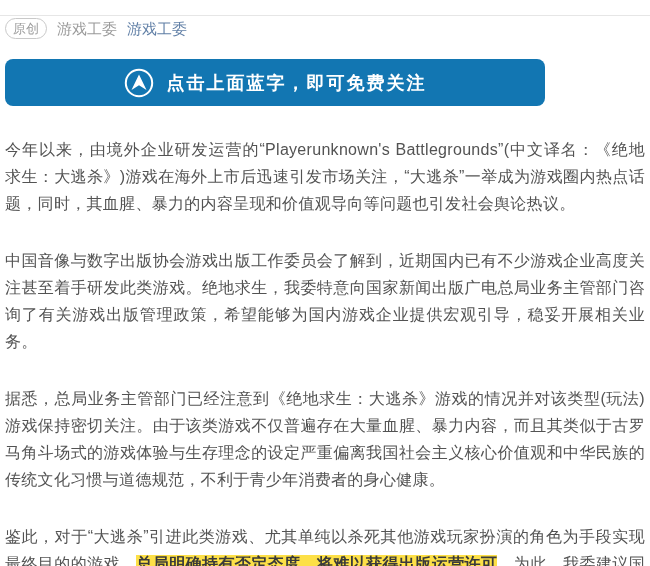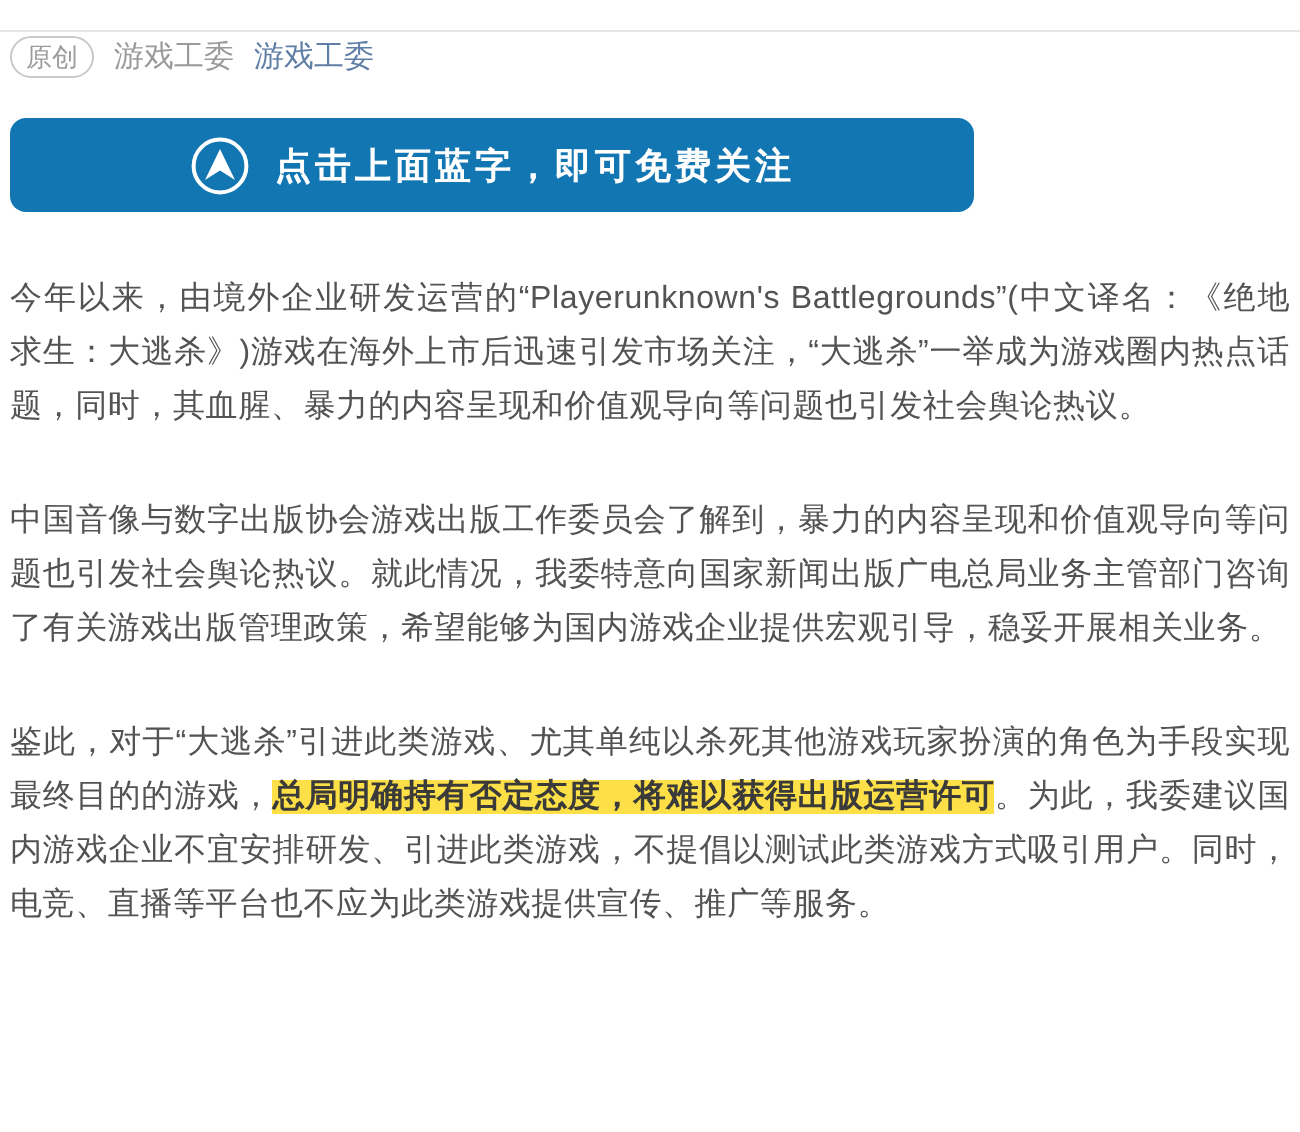--- a/index.html
+++ b/index.html
@@ -46,21 +46,21 @@
     line-height: 19px;
     color: #9b9b9b;
   }
   .account-link {
     color: #607fa6;
     text-decoration: none;
     cursor: pointer;
   }
   .banner {
     margin-top: 19px;
-    width: 482px;
+    width: 540px;
     height: 47px;
     background: #1276b2;
     border-radius: 8px;
     display: flex;
     align-items: center;
     justify-content: center;
     gap: 13px;
     cursor: pointer;
   }
   .banner-icon {
@@ -107,18 +107,19 @@
       <svg width="30" height="30" viewBox="0 0 30 30" aria-hidden="true">
         <circle cx="15" cy="15" r="13.2" fill="none" stroke="#ffffff" stroke-width="2"></circle>
         <path d="M15 6.5 L22.5 22 L15 17.3 L7.5 22 Z" fill="#ffffff"></path>
       </svg>
     </span>
     <span class="banner-text">点击上面蓝字，即可免费关注</span>
   </div>
 
   <p class="body-para">今年以来，由境外企业研发运营的“Playerunknown's Battlegrounds”(中文译名：《绝地求生：大逃杀》)游戏在海外上市后迅速引发市场关注，“大逃杀”一举成为游戏圈内热点话题，同时，其血腥、暴力的内容呈现和价值观导向等问题也引发社会舆论热议。</p>
 
-  <p class="body-para">中国音像与数字出版协会游戏出版工作委员会了解到，暴力的内容呈现和价值观导向等问题也引发社会舆论热议。就此情况，我委特意向国家新闻出版广电总局业务主管部门咨询了有关游戏出版管理政策，希望能够为国内游戏企业提供宏观引导，稳妥开展相关业务。</p>
+  <p class="body-para">中国音像与数字出版协会游戏出版工作委员会了解到，近期国内已有不少游戏企业高度关注甚至着手研发此类游戏。绝地求生，我委特意向国家新闻出版广电总局业务主管部门咨询了有关游戏出版管理政策，希望能够为国内游戏企业提供宏观引导，稳妥开展相关业务。</p>
 
+  <p class="body-para">据悉，总局业务主管部门已经注意到《绝地求生：大逃杀》游戏的情况并对该类型(玩法)游戏保持密切关注。由于该类游戏不仅普遍存在大量血腥、暴力内容，而且其类似于古罗马角斗场式的游戏体验与生存理念的设定严重偏离我国社会主义核心价值观和中华民族的传统文化习惯与道德规范，不利于青少年消费者的身心健康。</p>
 
   <p class="body-para"><span>鉴此，对于“大逃杀”引进此类游戏、尤其单纯以杀死其他游戏玩家扮演的角色为手段实现最终目的的游戏，</span><span class="hl">总局明确持有否定态度，将难以获得出版运营许可</span><span>。为此，我委建议国内游戏企业不宜安排研发、引进此类游戏，不提倡以测试此类游戏方式吸引用户。同时，电竞、直播等平台也不应为此类游戏提供宣传、推广等服务。</span></p>
 
 </div>
 
 </body></html>

